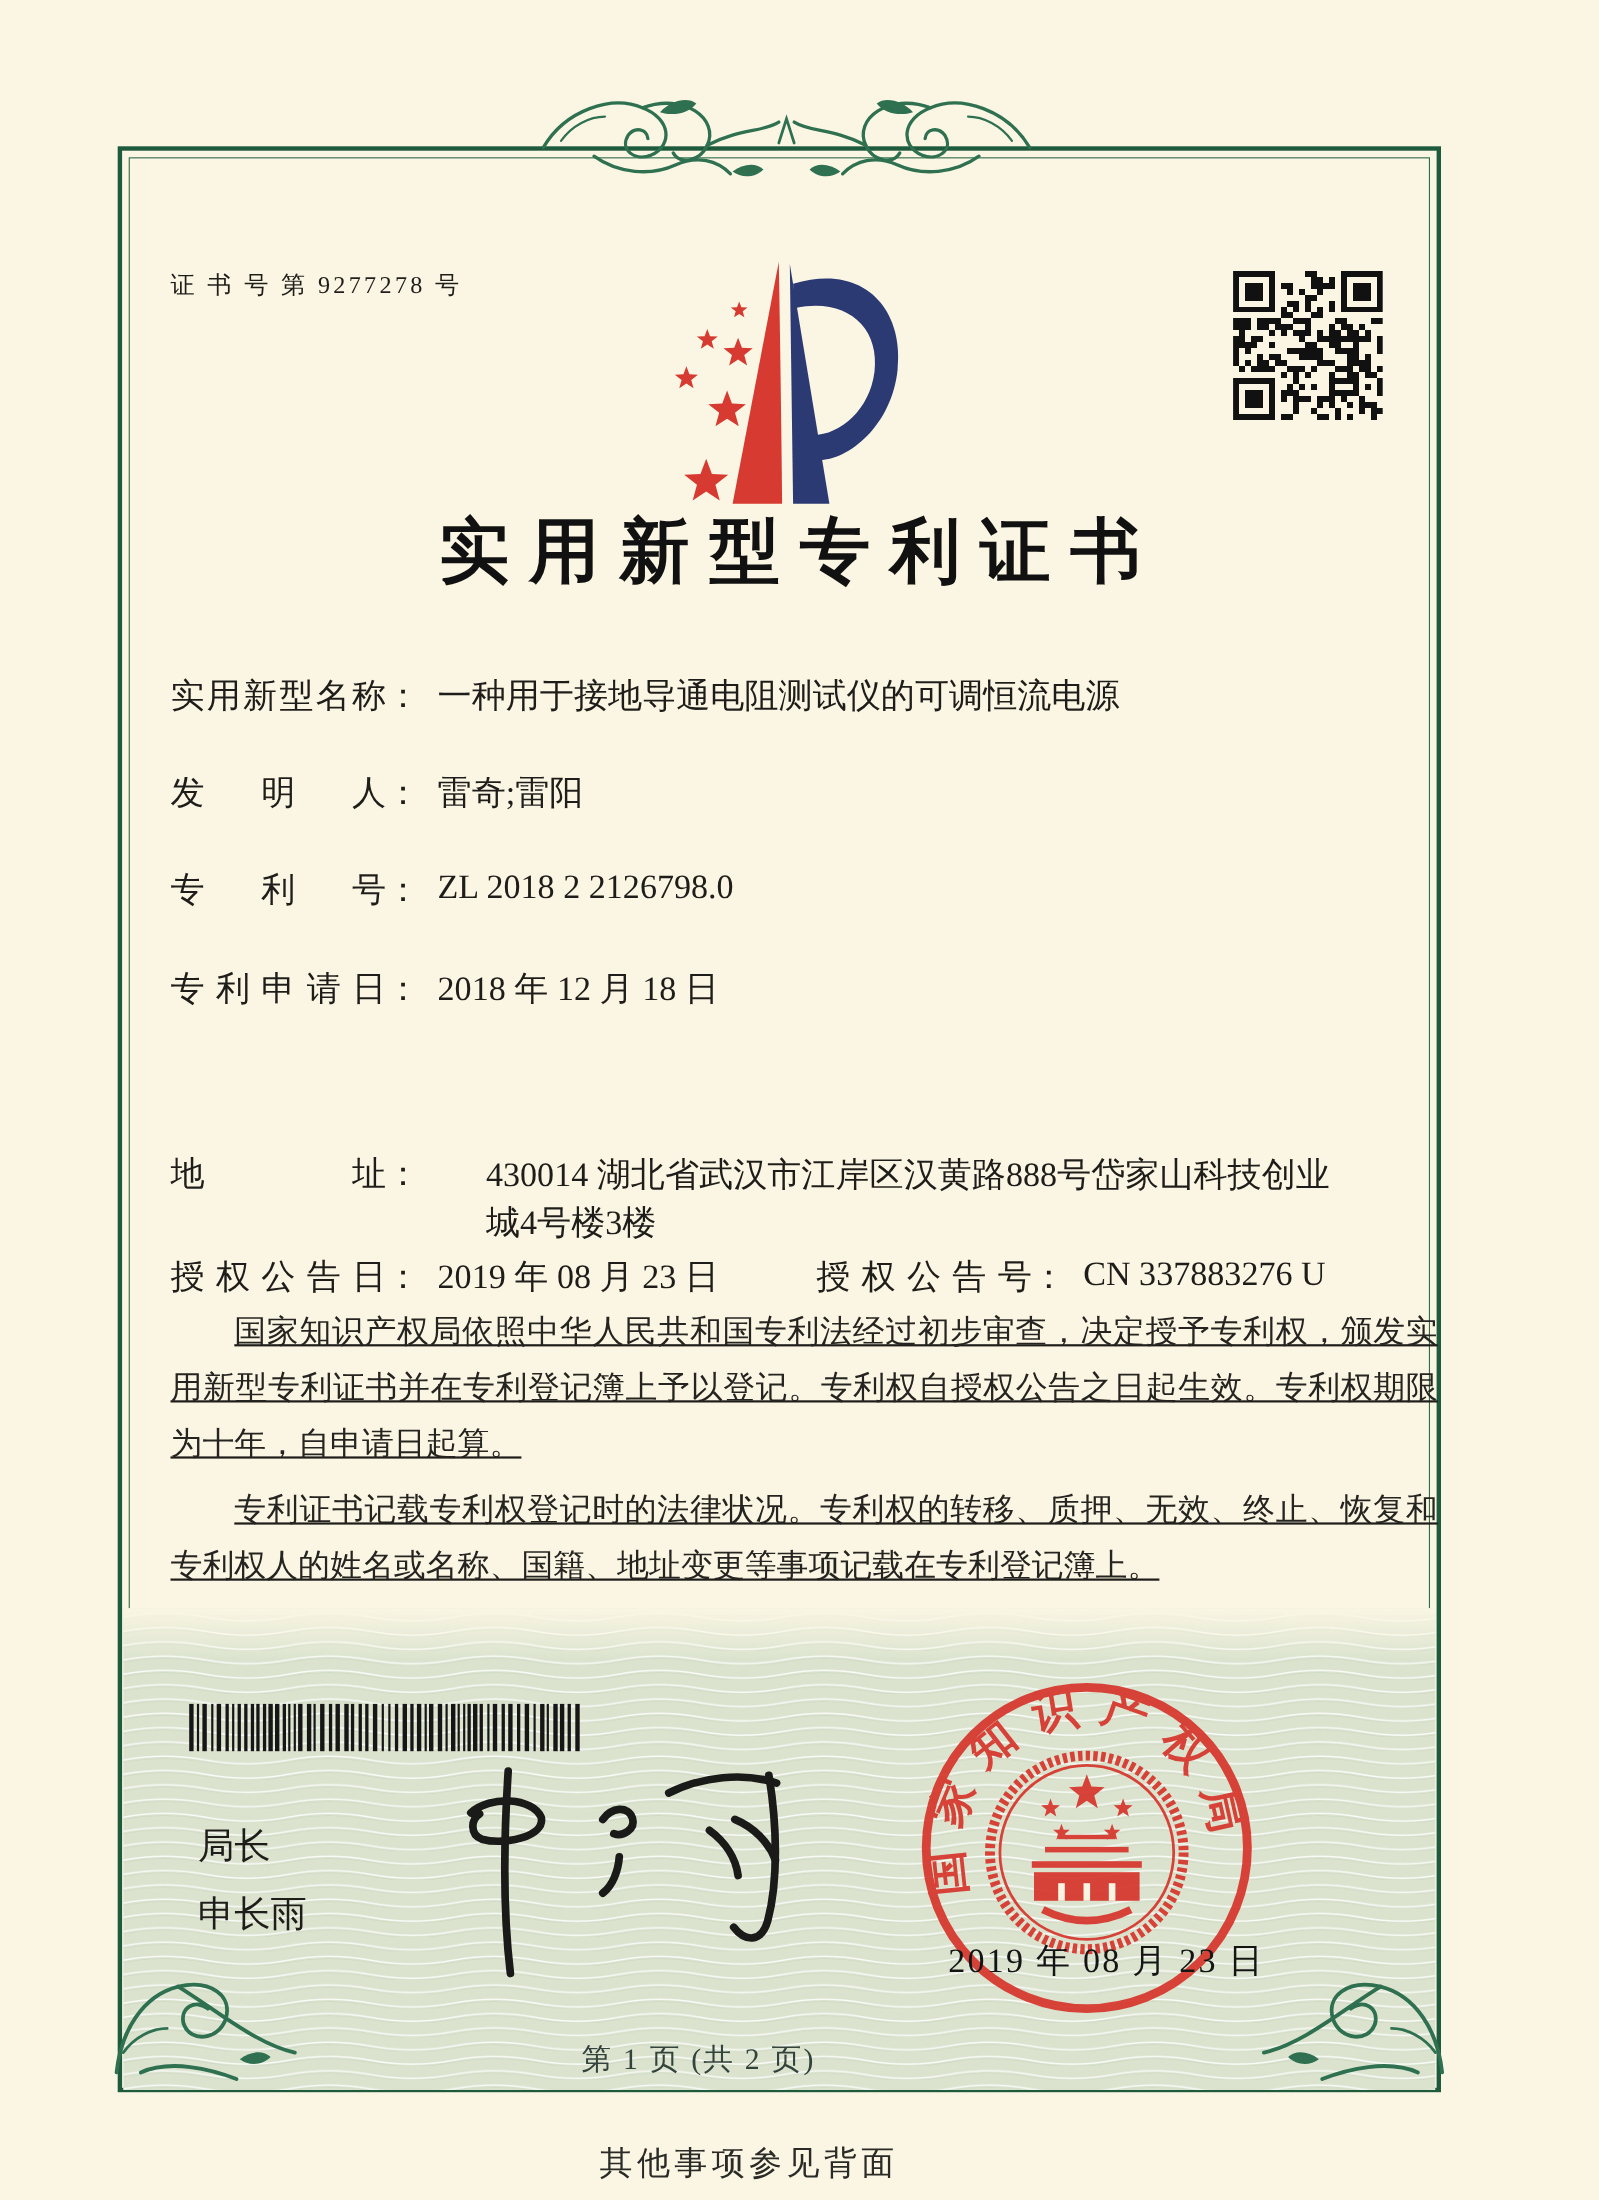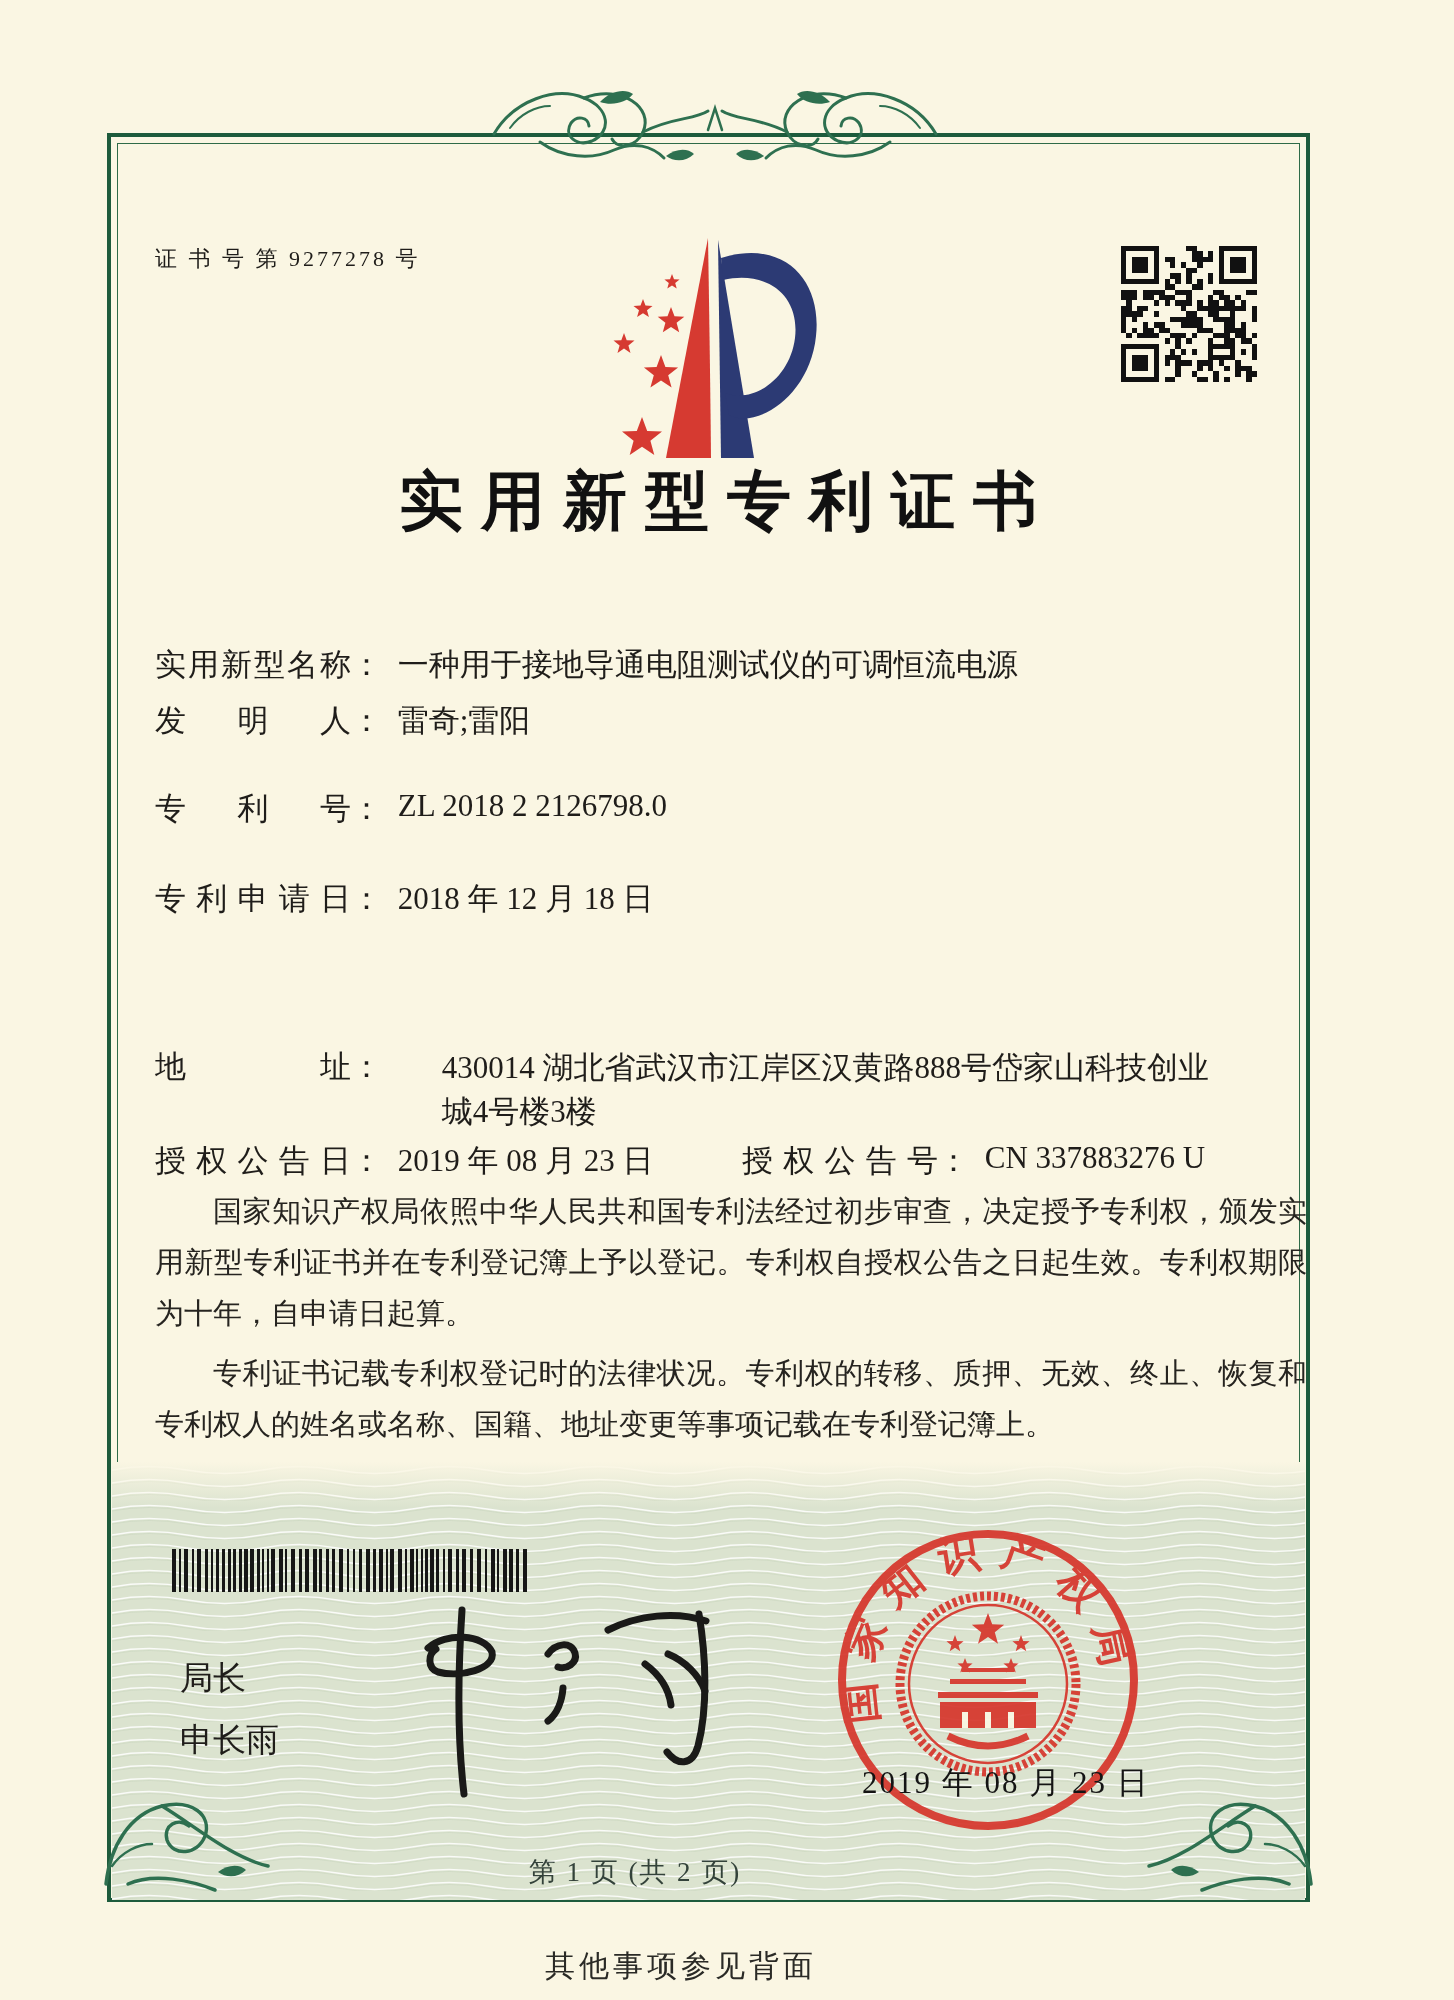--- a/index.html
+++ b/index.html
@@ -27,21 +27,21 @@
     font-size:64px;font-weight:bold;letter-spacing:18px;color:#111;z-index:3;}
   
   .frow{position:absolute;left:155px;font-size:31px;white-space:nowrap;z-index:3;}
   .flabel{display:inline-block;width:196px;text-align:justify;text-align-last:justify;vertical-align:top;}
   .fcolon{display:inline-block;vertical-align:top;}
   .fvalue{display:inline-block;margin-left:8px;vertical-align:top;}
   .addr-lines{display:inline-block;margin-left:8px;vertical-align:top;white-space:normal;width:880px;}
   .addr-lines div{line-height:44px;margin-left:44px;}
   .grant-no{position:absolute;left:587px;top:0;white-space:nowrap;}
   
-  .paras{position:absolute;left:155px;top:1186px;width:1152px;font-size:29px;z-index:3;}
+  .paras{position:absolute;left:155px;top:1186px;width:1152px;font-size:29px;z-index:3;text-decoration:underline;}
   .paras p{margin:0 0 9px 0;line-height:51px;text-indent:2em;text-align:justify;color:#262420;}
   
   .barcode{position:absolute;left:172px;top:1549px;width:370px;height:43px;z-index:3;font-size:0;}
   .barcode i{display:inline-block;height:100%;background:#161616;}
   .director-title{position:absolute;left:180px;top:1656px;font-size:33px;z-index:3;
     font-family:Liberation Serif, serif;}
   .director-name{position:absolute;left:180px;top:1718px;font-size:33px;z-index:3;
     font-family:"Liberation Sans","DejaVu Sans",sans-serif;}
   .signature{position:absolute;left:398px;top:1596px;z-index:3;}
   .seal{position:absolute;left:834px;top:1526px;z-index:4;}
@@ -325,21 +325,21 @@
         <rect x="19" y="1" width="5" height="5" fill="#faf6e3"></rect>
         <rect x="20" y="2" width="3" height="3" fill="#111"></rect>
         <rect x="0" y="18" width="7" height="7" fill="#111"></rect>
         <rect x="1" y="19" width="5" height="5" fill="#faf6e3"></rect>
         <rect x="2" y="20" width="3" height="3" fill="#111"></rect>
       </svg>
   </div>
 
   <h1 class="title">实用新型专利证书</h1>
 
-  <div class="frow" style="top:644px">
+  <div class="frow" style="top:612px">
     <span class="flabel">实用新型名称</span><span class="fcolon">：</span>
     <span class="fvalue">一种用于接地导通电阻测试仪的可调恒流电源</span>
   </div>
   <div class="frow" style="top:700px">
     <span class="flabel">发明人</span><span class="fcolon">：</span>
     <span class="fvalue">雷奇;雷阳</span>
   </div>
   <div class="frow" style="top:788px">
     <span class="flabel">专利号</span><span class="fcolon">：</span>
     <span class="fvalue">ZL 2018 2 2126798.0</span>

